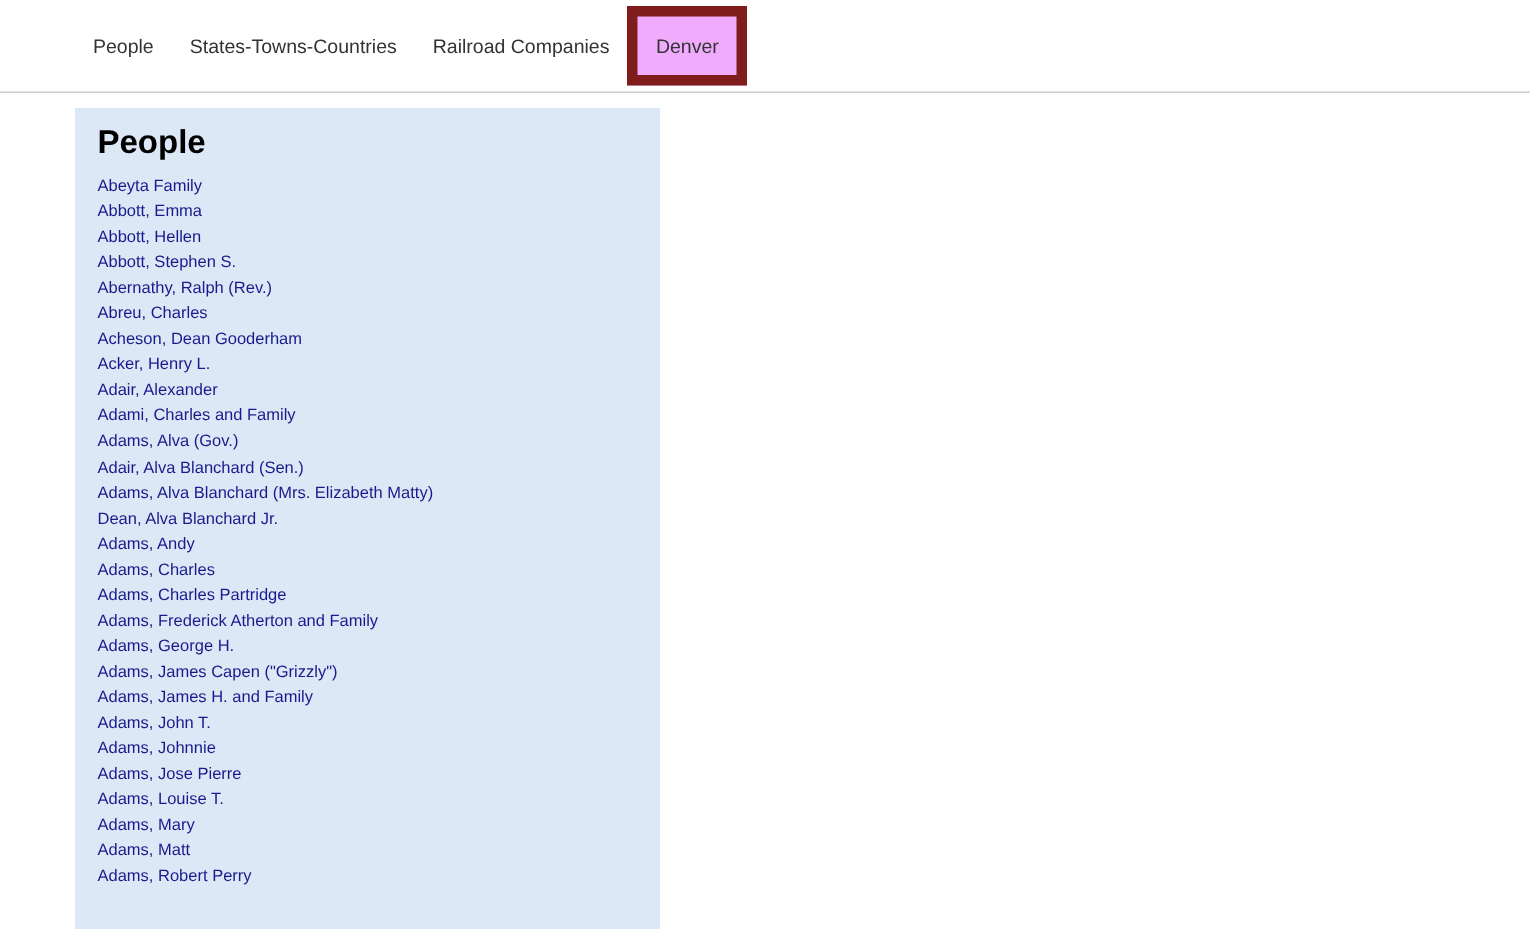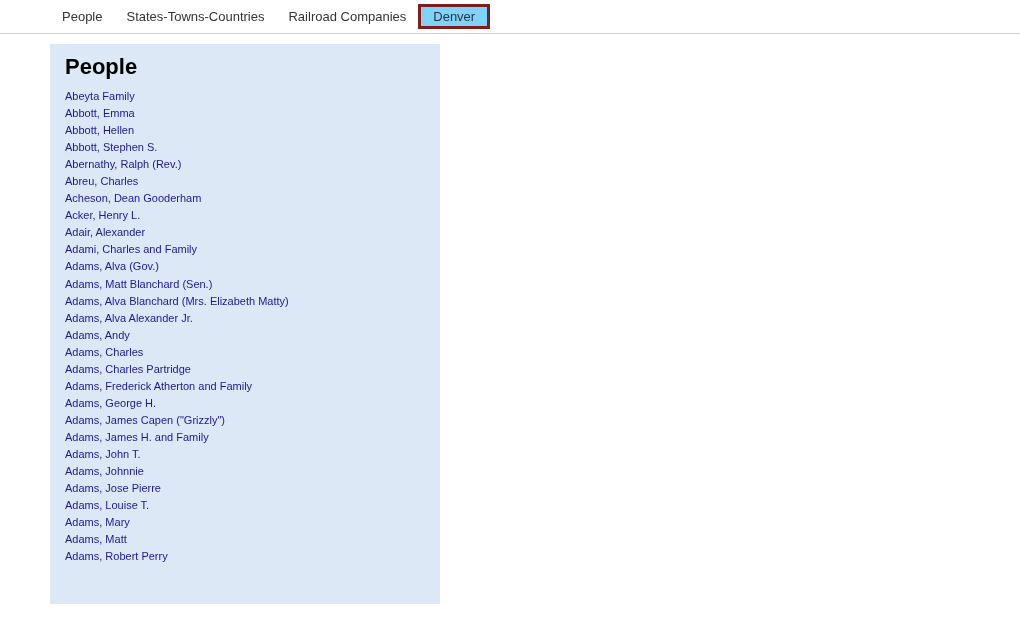--- a/index.html
+++ b/index.html
@@ -27,23 +27,23 @@
       gap: 0;
     }
     .nav-item {
       padding: 4px 12px;
       font-size: 13px;
       cursor: pointer;
       color: #333;
       text-decoration: none;
     }
     .nav-item.active {
-      background: #7dd3fc;
-      border: 3px solid #7f1d1d;
-      padding: 2px 12px;
+      background: #f0abfc;
+      border: 7px solid #7f1d1d;
+      padding: 12px 12px;
     }
     .content-area {
       display: flex;
       padding: 10px 50px;
       gap: 20px;
     }
     .main-list {
       background: #dce8f5;
       width: 390px;
       padding: 10px 15px;
@@ -84,23 +84,23 @@
         <div class="list-item">Abbott, Emma</div>
         <div class="list-item">Abbott, Hellen</div>
         <div class="list-item">Abbott, Stephen S.</div>
         <div class="list-item">Abernathy, Ralph (Rev.)</div>
         <div class="list-item">Abreu, Charles</div>
         <div class="list-item">Acheson, Dean Gooderham</div>
         <div class="list-item">Acker, Henry L.</div>
         <div class="list-item">Adair, Alexander</div>
         <div class="list-item">Adami, Charles and Family</div>
         <div class="list-item">Adams, Alva (Gov.)</div>
-        <div class="list-item">Adams, Matt Blanchard (Sen.)</div>
+        <div class="list-item">Adair, Alva Blanchard (Sen.)</div>
         <div class="list-item">Adams, Alva Blanchard (Mrs. Elizabeth Matty)</div>
-        <div class="list-item">Adams, Alva Alexander Jr.</div>
+        <div class="list-item">Dean, Alva Blanchard Jr.</div>
         <div class="list-item">Adams, Andy</div>
         <div class="list-item">Adams, Charles</div>
         <div class="list-item">Adams, Charles Partridge</div>
         <div class="list-item">Adams, Frederick Atherton and Family</div>
         <div class="list-item">Adams, George H.</div>
         <div class="list-item">Adams, James Capen ("Grizzly")</div>
         <div class="list-item">Adams, James H. and Family</div>
         <div class="list-item">Adams, John T.</div>
         <div class="list-item">Adams, Johnnie</div>
         <div class="list-item">Adams, Jose Pierre</div>

